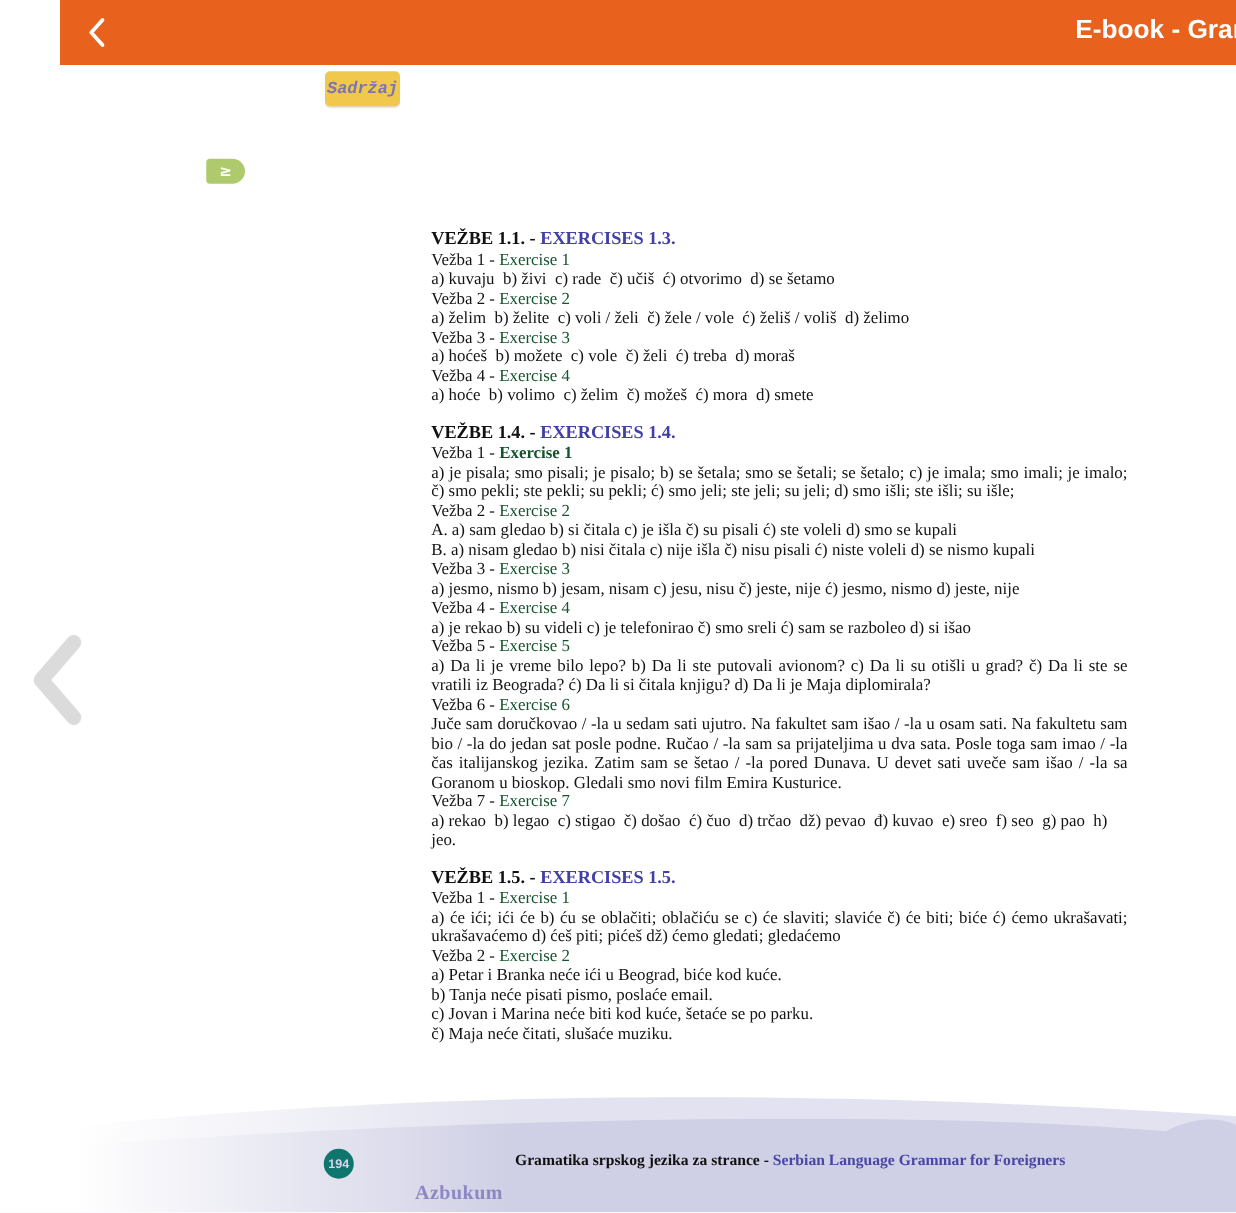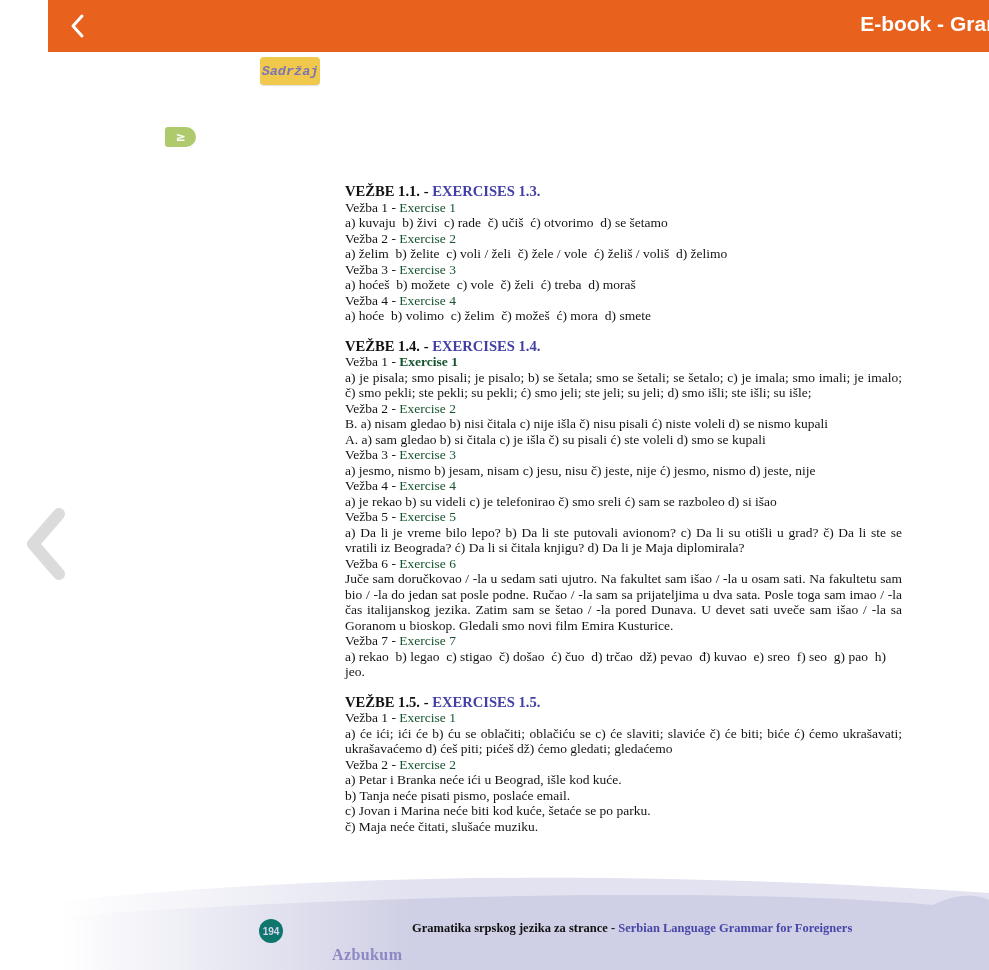--- a/index.html
+++ b/index.html
@@ -95,42 +95,42 @@
         <div class="ans">a) hoće  b) volimo  c) želim  č) možeš  ć) mora  d) smete</div>
       </div>
     </div>
 
     <div class="section">
       <div class="sec-head"><span class="h-sr">VEŽBE 1.4. - </span><span class="h-en">EXERCISES 1.4.</span></div>
       <div>
         <div><span class="v">Vežba 1 - </span><span class="ex b">Exercise 1</span></div>
         <div class="ans just">a) je pisala; smo pisali; je pisalo; b) se šetala; smo se šetali; se šetalo; c) je imala; smo imali; je imalo; č) smo pekli; ste pekli; su pekli; ć) smo jeli; ste jeli; su jeli; d) smo išli; ste išli; su išle;</div>
         <div><span class="v">Vežba 2 - </span><span class="ex">Exercise 2</span></div>
+        <div class="ans">A. a) sam gledao b) si čitala c) je išla č) su pisali ć) ste voleli d) smo se kupali</div>
         <div class="ans">B. a) nisam gledao b) nisi čitala c) nije išla č) nisu pisali ć) niste voleli d) se nismo kupali</div>
-        <div class="ans">A. a) sam gledao b) si čitala c) je išla č) su pisali ć) ste voleli d) smo se kupali</div>
         <div><span class="v">Vežba 3 - </span><span class="ex">Exercise 3</span></div>
         <div class="ans">a) jesmo, nismo b) jesam, nisam c) jesu, nisu č) jeste, nije ć) jesmo, nismo d) jeste, nije</div>
         <div><span class="v">Vežba 4 - </span><span class="ex">Exercise 4</span></div>
         <div class="ans">a) je rekao b) su videli c) je telefonirao č) smo sreli ć) sam se razboleo d) si išao</div>
         <div><span class="v">Vežba 5 - </span><span class="ex">Exercise 5</span></div>
         <div class="ans just">a) Da li je vreme bilo lepo? b) Da li ste putovali avionom? c) Da li su otišli u grad? č) Da li ste se vratili iz Beograda? ć) Da li si čitala knjigu? d) Da li je Maja diplomirala?</div>
         <div><span class="v">Vežba 6 - </span><span class="ex">Exercise 6</span></div>
         <div class="ans just">Juče sam doručkovao / -la u sedam sati ujutro. Na fakultet sam išao / -la u osam sati. Na fakultetu sam bio / -la do jedan sat posle podne. Ručao / -la sam sa prijateljima u dva sata. Posle toga sam imao / -la čas italijanskog jezika. Zatim sam se šetao / -la pored Dunava. U devet sati uveče sam išao / -la sa Goranom u bioskop. Gledali smo novi film Emira Kusturice.</div>
         <div><span class="v">Vežba 7 - </span><span class="ex">Exercise 7</span></div>
         <div class="ans">a) rekao  b) legao  c) stigao  č) došao  ć) čuo  d) trčao  dž) pevao  đ) kuvao  e) sreo  f) seo  g) pao  h) jeo.</div>
       </div>
     </div>
 
     <div class="section">
       <div class="sec-head"><span class="h-sr">VEŽBE 1.5. - </span><span class="h-en">EXERCISES 1.5.</span></div>
       <div>
         <div><span class="v">Vežba 1 - </span><span class="ex">Exercise 1</span></div>
         <div class="ans just">a) će ići; ići će b) ću se oblačiti; oblačiću se c) će slaviti; slaviće č) će biti; biće ć) ćemo ukrašavati; ukrašavaćemo d) ćeš piti; pićeš dž) ćemo gledati; gledaćemo</div>
         <div><span class="v">Vežba 2 - </span><span class="ex">Exercise 2</span></div>
-        <div class="ans">a) Petar i Branka neće ići u Beograd, išle kod kuće.</div>
+        <div class="ans">a) Petar i Branka neće ići u Beograd, biće kod kuće.</div>
         <div class="ans">b) Tanja neće pisati pismo, poslaće email.</div>
         <div class="ans">c) Jovan i Marina neće biti kod kuće, šetaće se po parku.</div>
         <div class="ans">č) Maja neće čitati, slušaće muziku.</div>
       </div>
     </div>
 
   </div>
 
   <div class="footer-wave">
     <svg width="989" height="115" viewBox="0 0 989 115">

